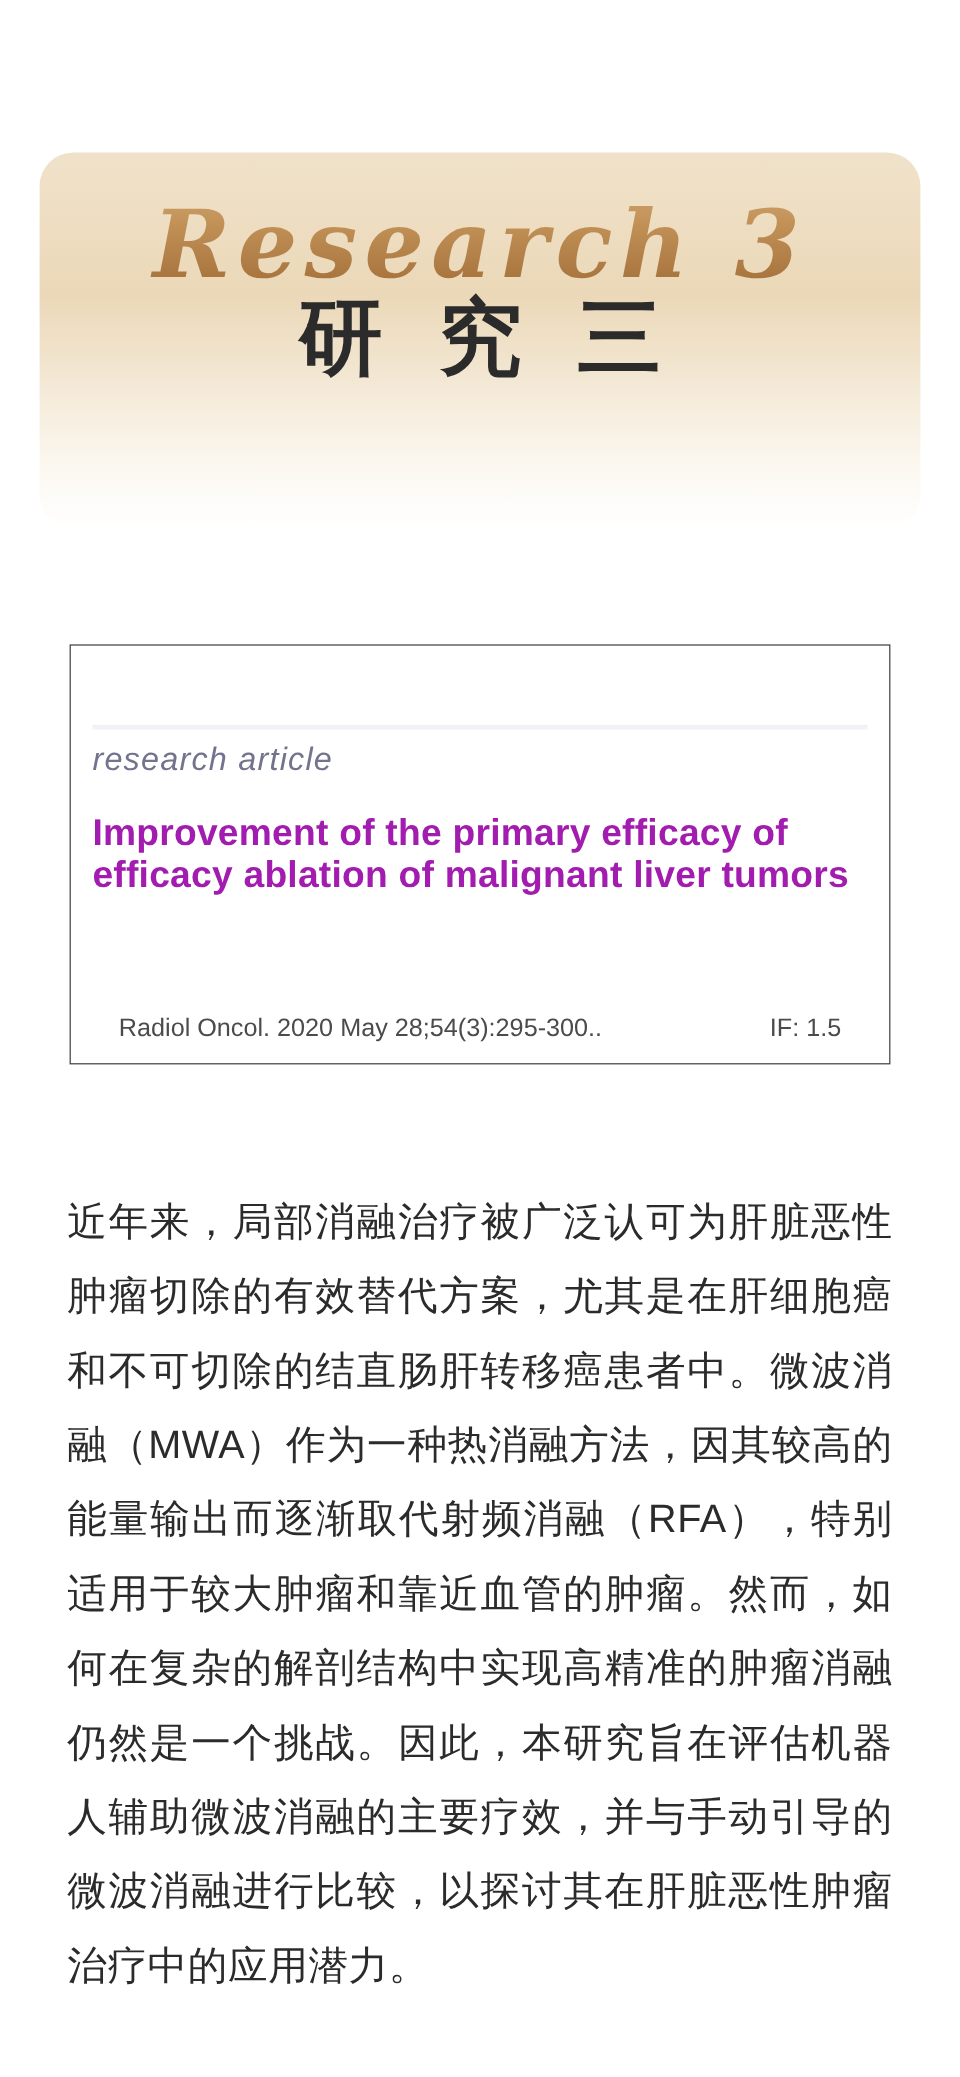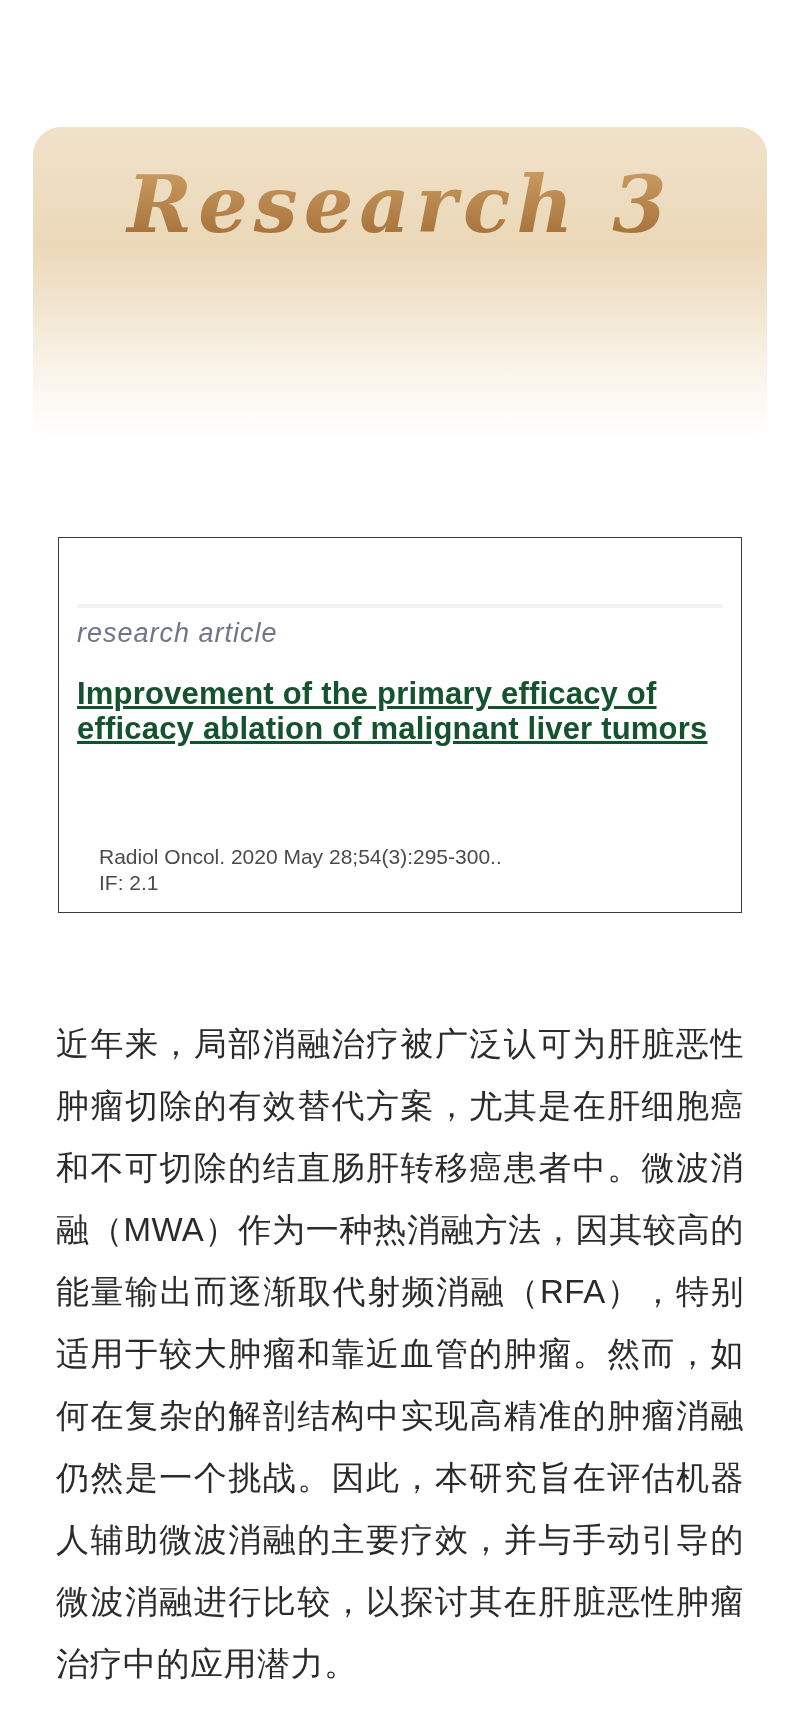--- a/index.html
+++ b/index.html
@@ -62,67 +62,66 @@
   }
   .eyebrow {
     font-style: italic;
     font-size: 27px;
     line-height: 30px;
     letter-spacing: 1px;
     color: #73738e;
   }
   .article-title {
     margin-top: 28px;
-    color: #14532d;
+    color: #a21caf;
     font-weight: bold;
     font-size: 31px;
     line-height: 35px;
     letter-spacing: 0.2px;
-    text-decoration: underline;
   }
   .article-title span { display: block; }
   .cite-row {
     margin-top: 98px;
     padding: 0 22px;
     display: flex;
     justify-content: space-between;
     align-items: baseline;
     font-size: 21px;
     line-height: 26px;
     color: #4b4b4b;
-    flex-direction: column;
   }
 
   
   .body-text {
     margin: 100px 56px 0 56px;
     font-size: 33px;
     line-height: 62px;
     letter-spacing: 0.5px;
     color: #2b2b2b;
     text-align: justify;
   }
 </style>
 </head>
 <body>
 
 <div>
 
   <div class="hero">
     <div class="hero-en">Research 3</div>
+    <div class="hero-zh">研究三</div>
   </div>
 
   <div class="article-card">
     <div class="card-rule"></div>
     <div class="eyebrow">research article</div>
     <div class="article-title">
       <span>Improvement of the primary efficacy of</span>
       <span>efficacy ablation of malignant liver tumors</span>
     </div>
     <div class="cite-row">
       <span>Radiol Oncol. 2020 May 28;54(3):295-300..</span>
-      <span>IF: 2.1</span>
+      <span>IF: 1.5</span>
     </div>
   </div>
 
   <div class="body-text">近年来，局部消融治疗被广泛认可为肝脏恶性肿瘤切除的有效替代方案，尤其是在肝细胞癌和不可切除的结直肠肝转移癌患者中。微波消融（MWA）作为一种热消融方法，因其较高的能量输出而逐渐取代射频消融（RFA），特别适用于较大肿瘤和靠近血管的肿瘤。然而，如何在复杂的解剖结构中实现高精准的肿瘤消融仍然是一个挑战。因此，本研究旨在评估机器人辅助微波消融的主要疗效，并与手动引导的微波消融进行比较，以探讨其在肝脏恶性肿瘤治疗中的应用潜力。</div>
 
 </div>
 
 </body></html>

